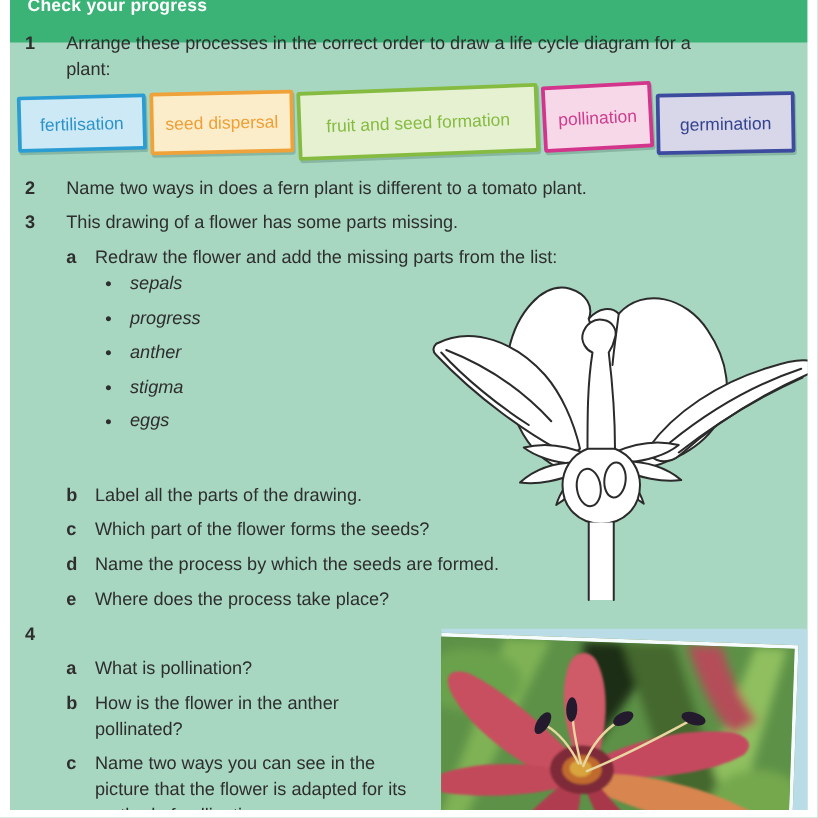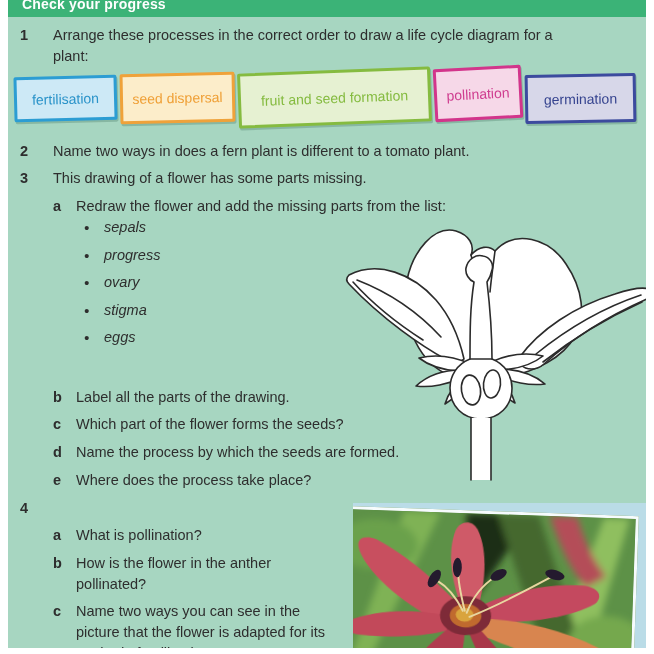--- a/index.html
+++ b/index.html
@@ -6,21 +6,21 @@
   body{
     width:654px;height:654px;position:relative;background:#ffffff;
     font-family:"Liberation Sans","DejaVu Sans",sans-serif;
     overflow:hidden;
   }
   .page{
     position:absolute;left:8px;top:0;width:638px;height:648px;
     background:#a7d6c1;overflow:hidden;
   }
   .header-bar{
-    position:absolute;left:0;top:0;width:100%;height:17px;
+    position:absolute;left:0;top:0;width:100%;height:34px;
     background:#3bb377;overflow:hidden;
   }
   .header-title{
     position:absolute;left:14px;top:-4px;
     color:#ffffff;font-size:14px;font-weight:700;letter-spacing:.2px;
   }
   .row{position:absolute;left:12px;display:flex;color:#2e2e2e;font-size:14.5px;line-height:21px;}
   .row .num{width:33px;font-weight:700;flex:0 0 33px;}
   .subrow{position:absolute;left:45px;display:flex;color:#2e2e2e;font-size:14.5px;line-height:21px;}
   .subrow .letter{width:23px;font-weight:700;flex:0 0 23px;}
@@ -94,21 +94,21 @@
   </div>
 
   <ul class="parts-list">
     <li>
         <span>sepals</span>
       </li>
     <li>
         <span>progress</span>
       </li>
     <li>
-        <span>ovary</span>
+        <span>anther</span>
       </li>
     <li>
         <span>stigma</span>
       </li>
     <li>
         <span>eggs</span>
       </li>
   </ul>
 
   <div class="subrow" style="top:387px">

